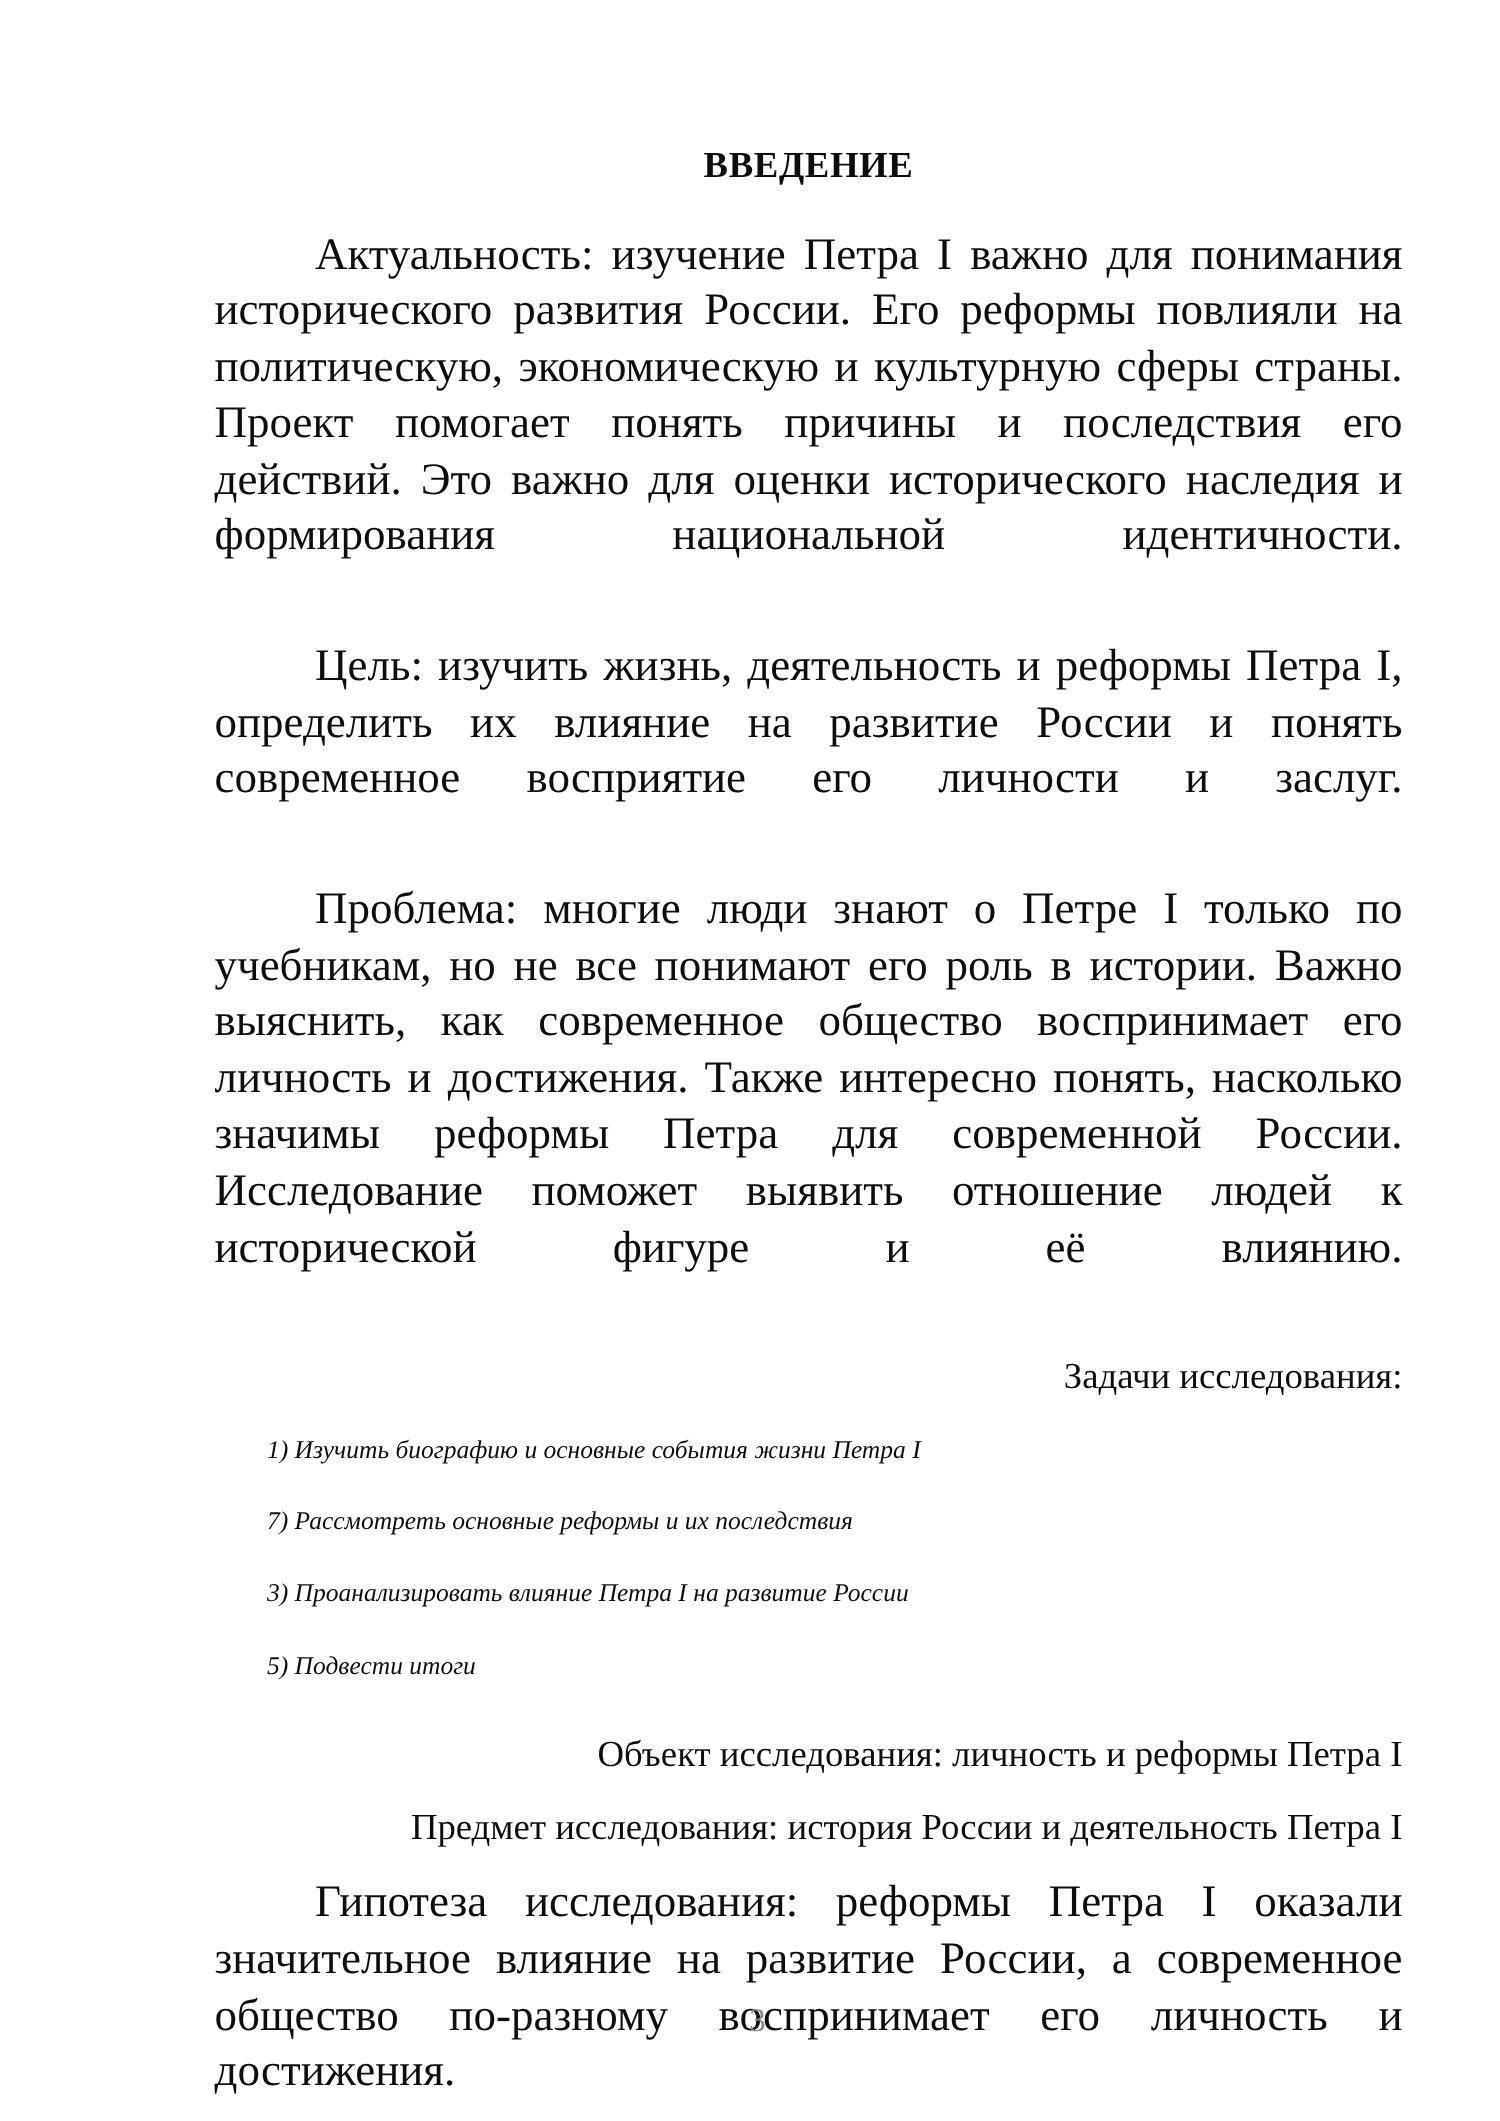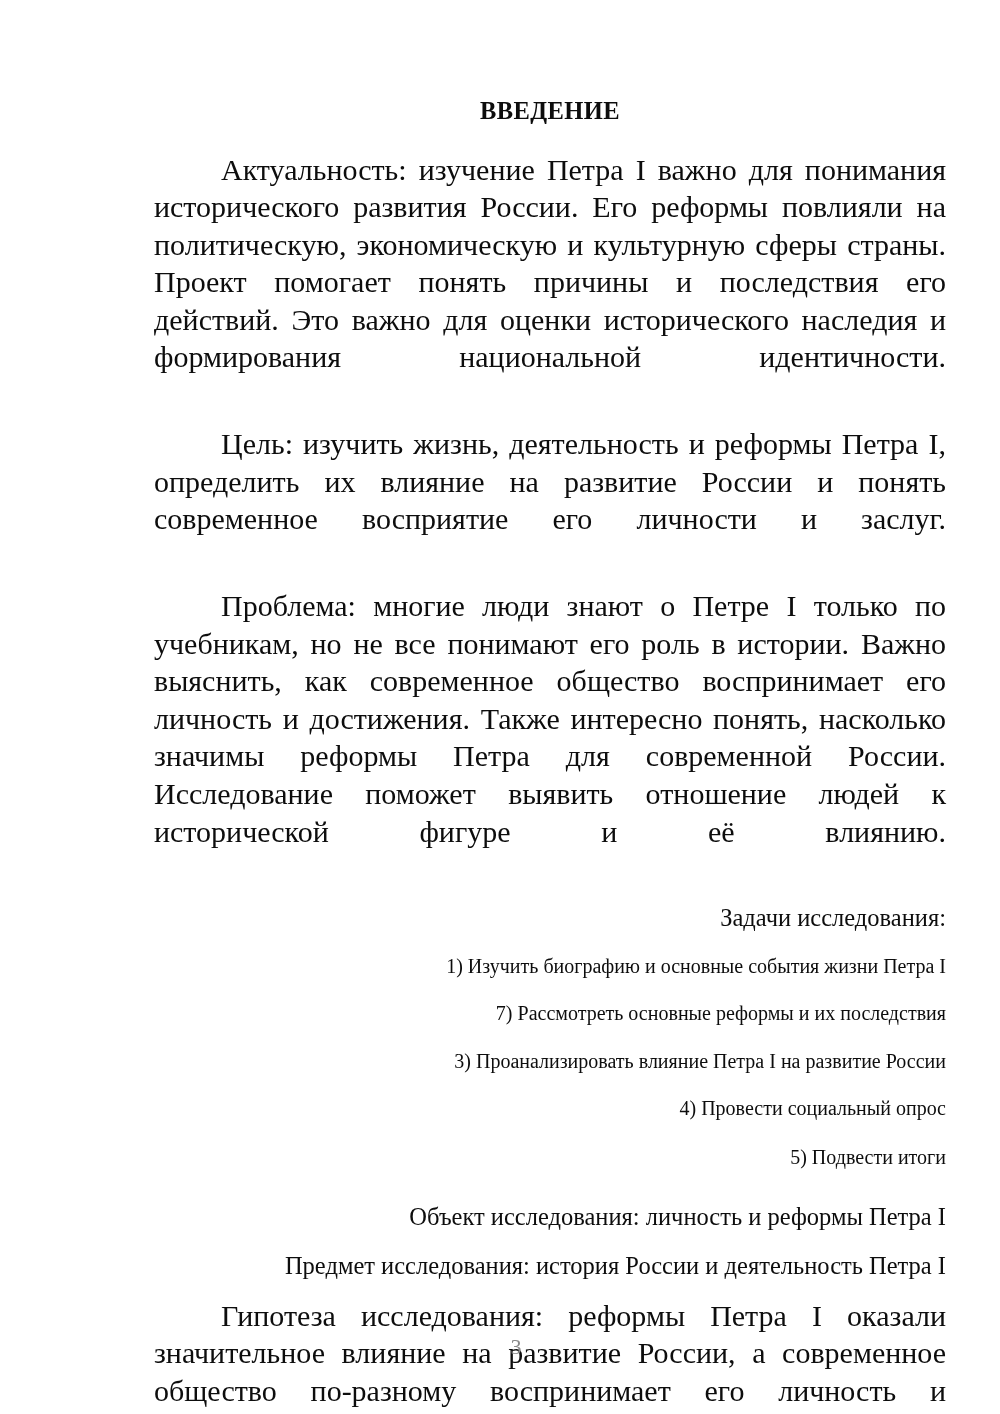--- a/index.html
+++ b/index.html
@@ -12,21 +12,21 @@
     background: #ffffff;
     font-family: "Liberation Serif", "DejaVu Serif", serif;
     color: #0d0d0d;
     position: relative;
     overflow: hidden;
     -webkit-font-smoothing: antialiased;
   }
 
   .page {
     position: absolute;
-    left: 16px;
+    left: 5px;
     top: 0;
     width: 893px;
     height: 1414px;
   }
 
   .content {
     position: absolute;
     left: 138px;
     top: 92px;
     width: 792px;
@@ -66,27 +66,28 @@
     margin: 0 0 11.5px 0;
   }
 
   .list {
     list-style: none;
     margin: 0 0 11.5px 0;
     padding: 0;
   }
 
   .list-item {
-    font-size: 20px;
+    font-size: 17px;
     line-height: 37.6px;
-    text-align: right;
+    text-align: left;
     padding-left: 35px;
     text-indent: -35px;
     margin: 0 0 9.5px 0;
     margin-left: 35px;
+    font-style: italic;
   }
 
   .list-item:last-child {
     margin-bottom: 0;
     margin-top: 12px;
   }
 
   .gap-sm { height: 10px; }
 
   .page-number {
@@ -114,21 +115,20 @@
     <p class="para">Цель: изучить жизнь, деятельность и реформы Петра I, определить их влияние на развитие России и понять современное восприятие его личности и заслуг.</p>
 
     <p class="para">Проблема: многие люди знают о Петре I только по учебникам, но не все понимают его роль в истории. Важно выяснить, как современное общество воспринимает его личность и достижения. Также интересно понять, насколько значимы реформы Петра для современной России. Исследование поможет выявить отношение людей к исторической фигуре и её влиянию.</p>
 
     <p class="para-left">Задачи исследования:</p>
 
     <ul class="list">
       <li class="list-item">1) Изучить биографию и основные события жизни Петра I</li>
       <li class="list-item">7) Рассмотреть основные реформы и их последствия</li>
       <li class="list-item">3) Проанализировать влияние Петра I на развитие России</li>
-      <li class="list-item">4) Провести социальный опрос</li>
       <li class="list-item">5) Подвести итоги</li>
     </ul>
 
     <div class="gap-sm"></div>
 
     <p class="para-left">Объект исследования: личность и реформы Петра I</p>
 
     <p class="para-left">Предмет исследования: история России и деятельность Петра I</p>
 
     <p class="para">Гипотеза исследования: реформы Петра I оказали значительное влияние на развитие России, а современное общество по-разному воспринимает его личность и достижения.</p>

